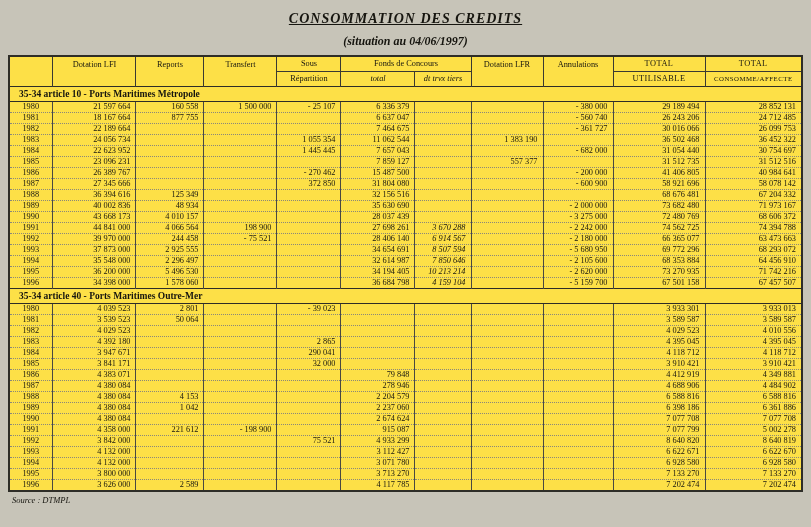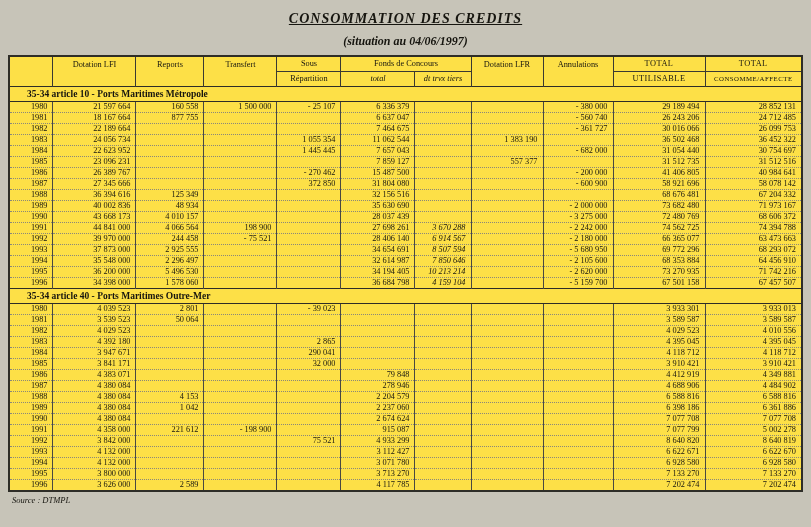--- a/index.html
+++ b/index.html
@@ -36,28 +36,28 @@
   }
   thead th.grp{vertical-align:top;padding-top:3px;}
   thead th.split{border-bottom:1px solid #3a3932;}
   thead th.ital{font-style:italic;}
   thead th.total-h{letter-spacing:0.5px;}
   thead th.small{font-size:6.8px;}
   thead{border-bottom:1.5px solid #2e2d27;}
   tr.section-row td{
     border-top:1.5px solid #2e2d27;border-bottom:1.5px solid #2e2d27;
     font-weight:bold;font-size:9.5px;line-height:12px;
-    text-align:left;padding:1px 17px;
+    text-align:left;padding:1px 9px;
   }
   tr.data-row td{
     border-left:1px solid #4a4941;
     border-top:1px dotted #8a887a;
     height:10px;
   }
-  tr.data-row td.c0{text-align:right;border-left:none;}
+  tr.data-row td.c0{text-align:center;border-left:none;}
   tr.data-row td{text-align:right;padding-right:5px;}
   tr.data-row td.c6{font-style:italic;}
   thead th.c-year{border-left:none;}
   .source{
     font-style:italic;font-size:8.5px;
     margin:3px 0 0 12px;
   }
 </style>
 </head>
 <body>

